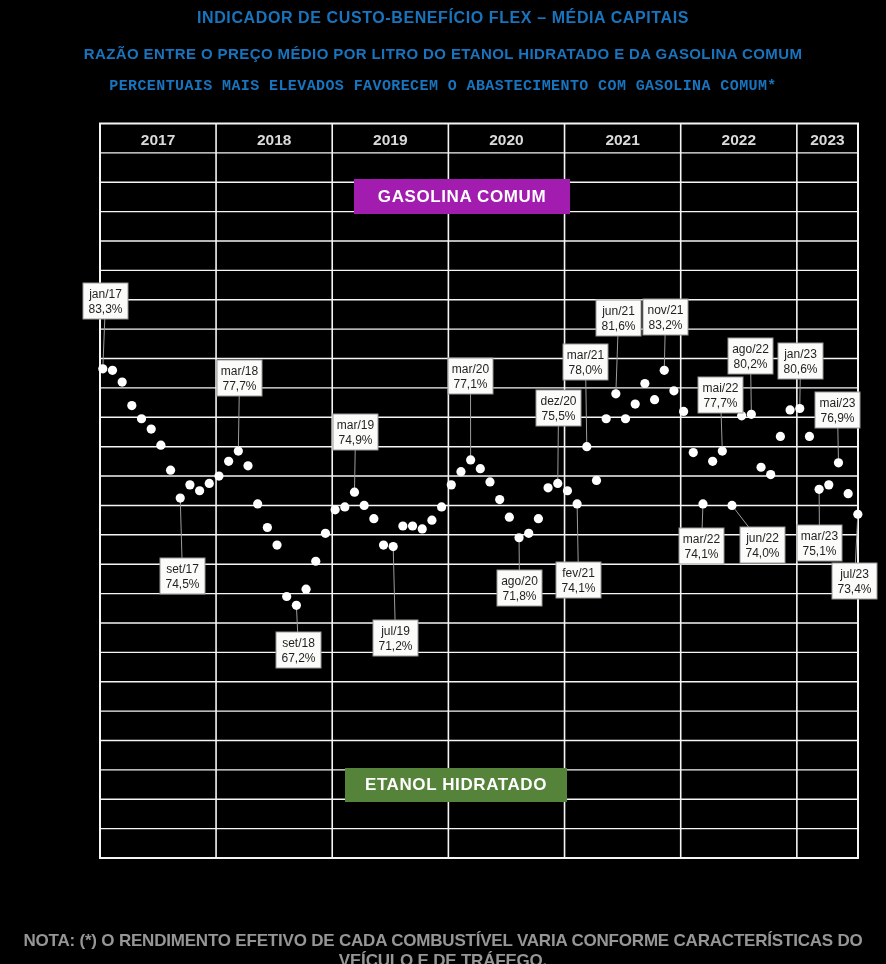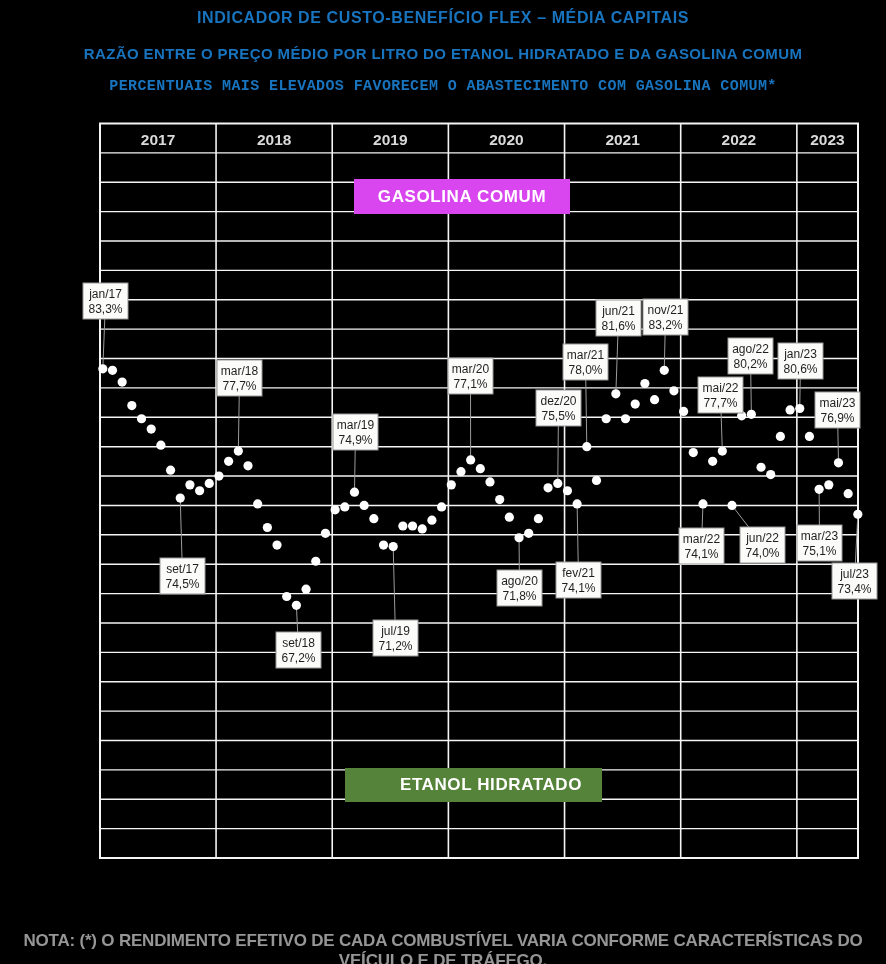--- a/index.html
+++ b/index.html
@@ -224,17 +224,17 @@
       <text x="819.5" y="539.5" text-anchor="middle" fill="#1f1f1f" font-size="12px">mar/23</text>
       <text x="819.5" y="555" text-anchor="middle" fill="#1f1f1f" font-size="12px">75,1%</text>
       <rect x="815" y="392" width="45" height="36" fill="#FBFBF9" stroke="#999999" stroke-width="1"></rect>
       <text x="837.5" y="406.5" text-anchor="middle" fill="#1f1f1f" font-size="12px">mai/23</text>
       <text x="837.5" y="422" text-anchor="middle" fill="#1f1f1f" font-size="12px">76,9%</text>
       <rect x="832" y="563" width="45" height="36" fill="#FBFBF9" stroke="#999999" stroke-width="1"></rect>
       <text x="854.5" y="577.5" text-anchor="middle" fill="#1f1f1f" font-size="12px">jul/23</text>
       <text x="854.5" y="593" text-anchor="middle" fill="#1f1f1f" font-size="12px">73,4%</text>
     </svg>
 
-  <div class="series-badge badge-blue" style="background: #d946ef;">GASOLINA COMUM</div>
-  <div class="series-badge badge-green" style="background: rgb(85, 131, 58); padding-left: 35px;">ETANOL HIDRATADO</div>
+  <div class="series-badge badge-blue" style="background: #a21caf;">GASOLINA COMUM</div>
+  <div class="series-badge badge-green" style="background: rgb(85, 131, 58);">ETANOL HIDRATADO</div>
 
   <div class="note" style="color: rgb(150, 150, 150);">NOTA: (*) O RENDIMENTO EFETIVO DE CADA COMBUSTÍVEL VARIA CONFORME CARACTERÍSTICAS DO VEÍCULO E DE TRÁFEGO.</div>
 </div>
 
 </body></html>

